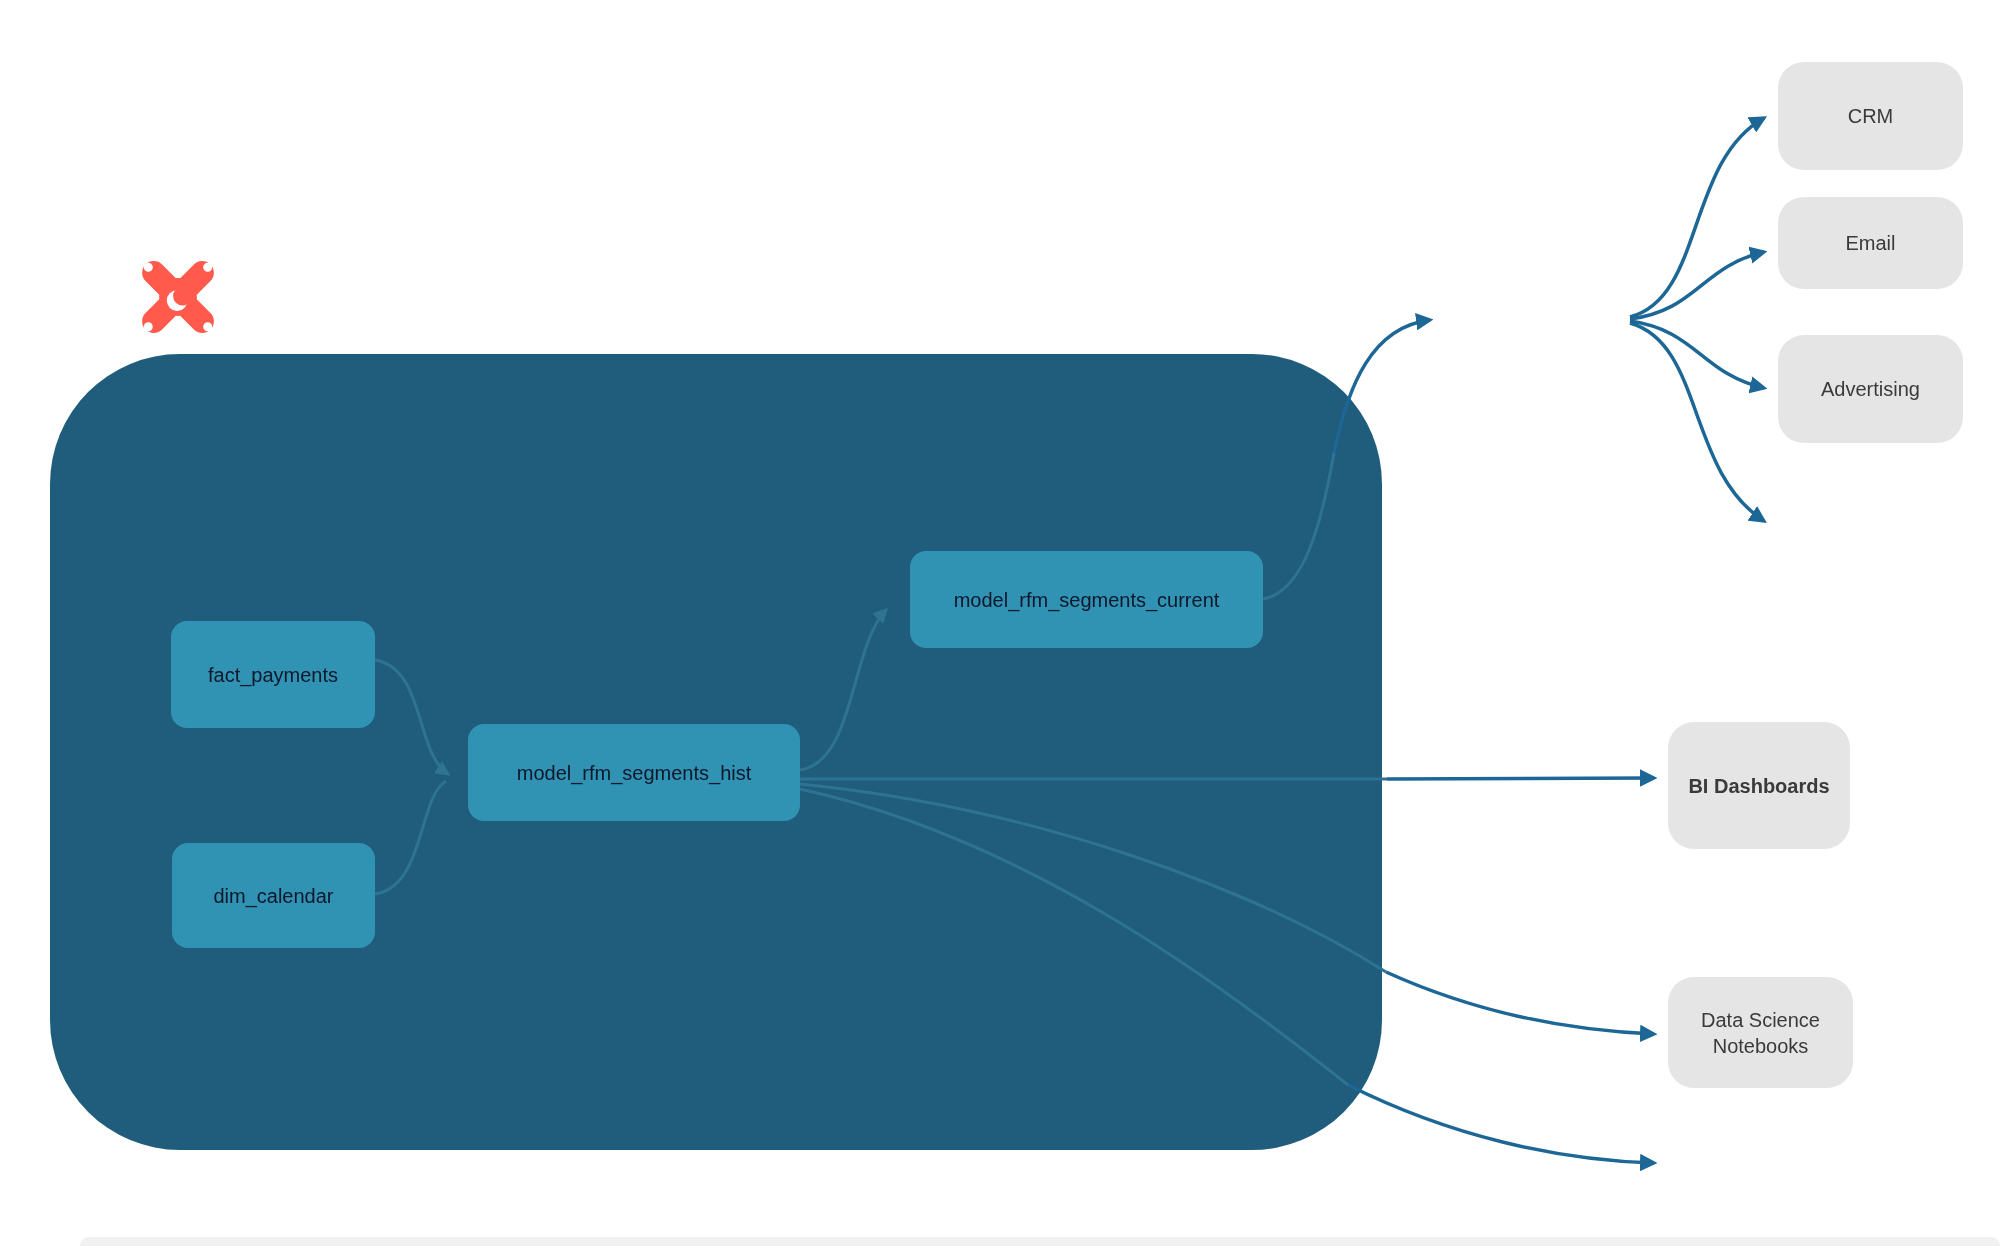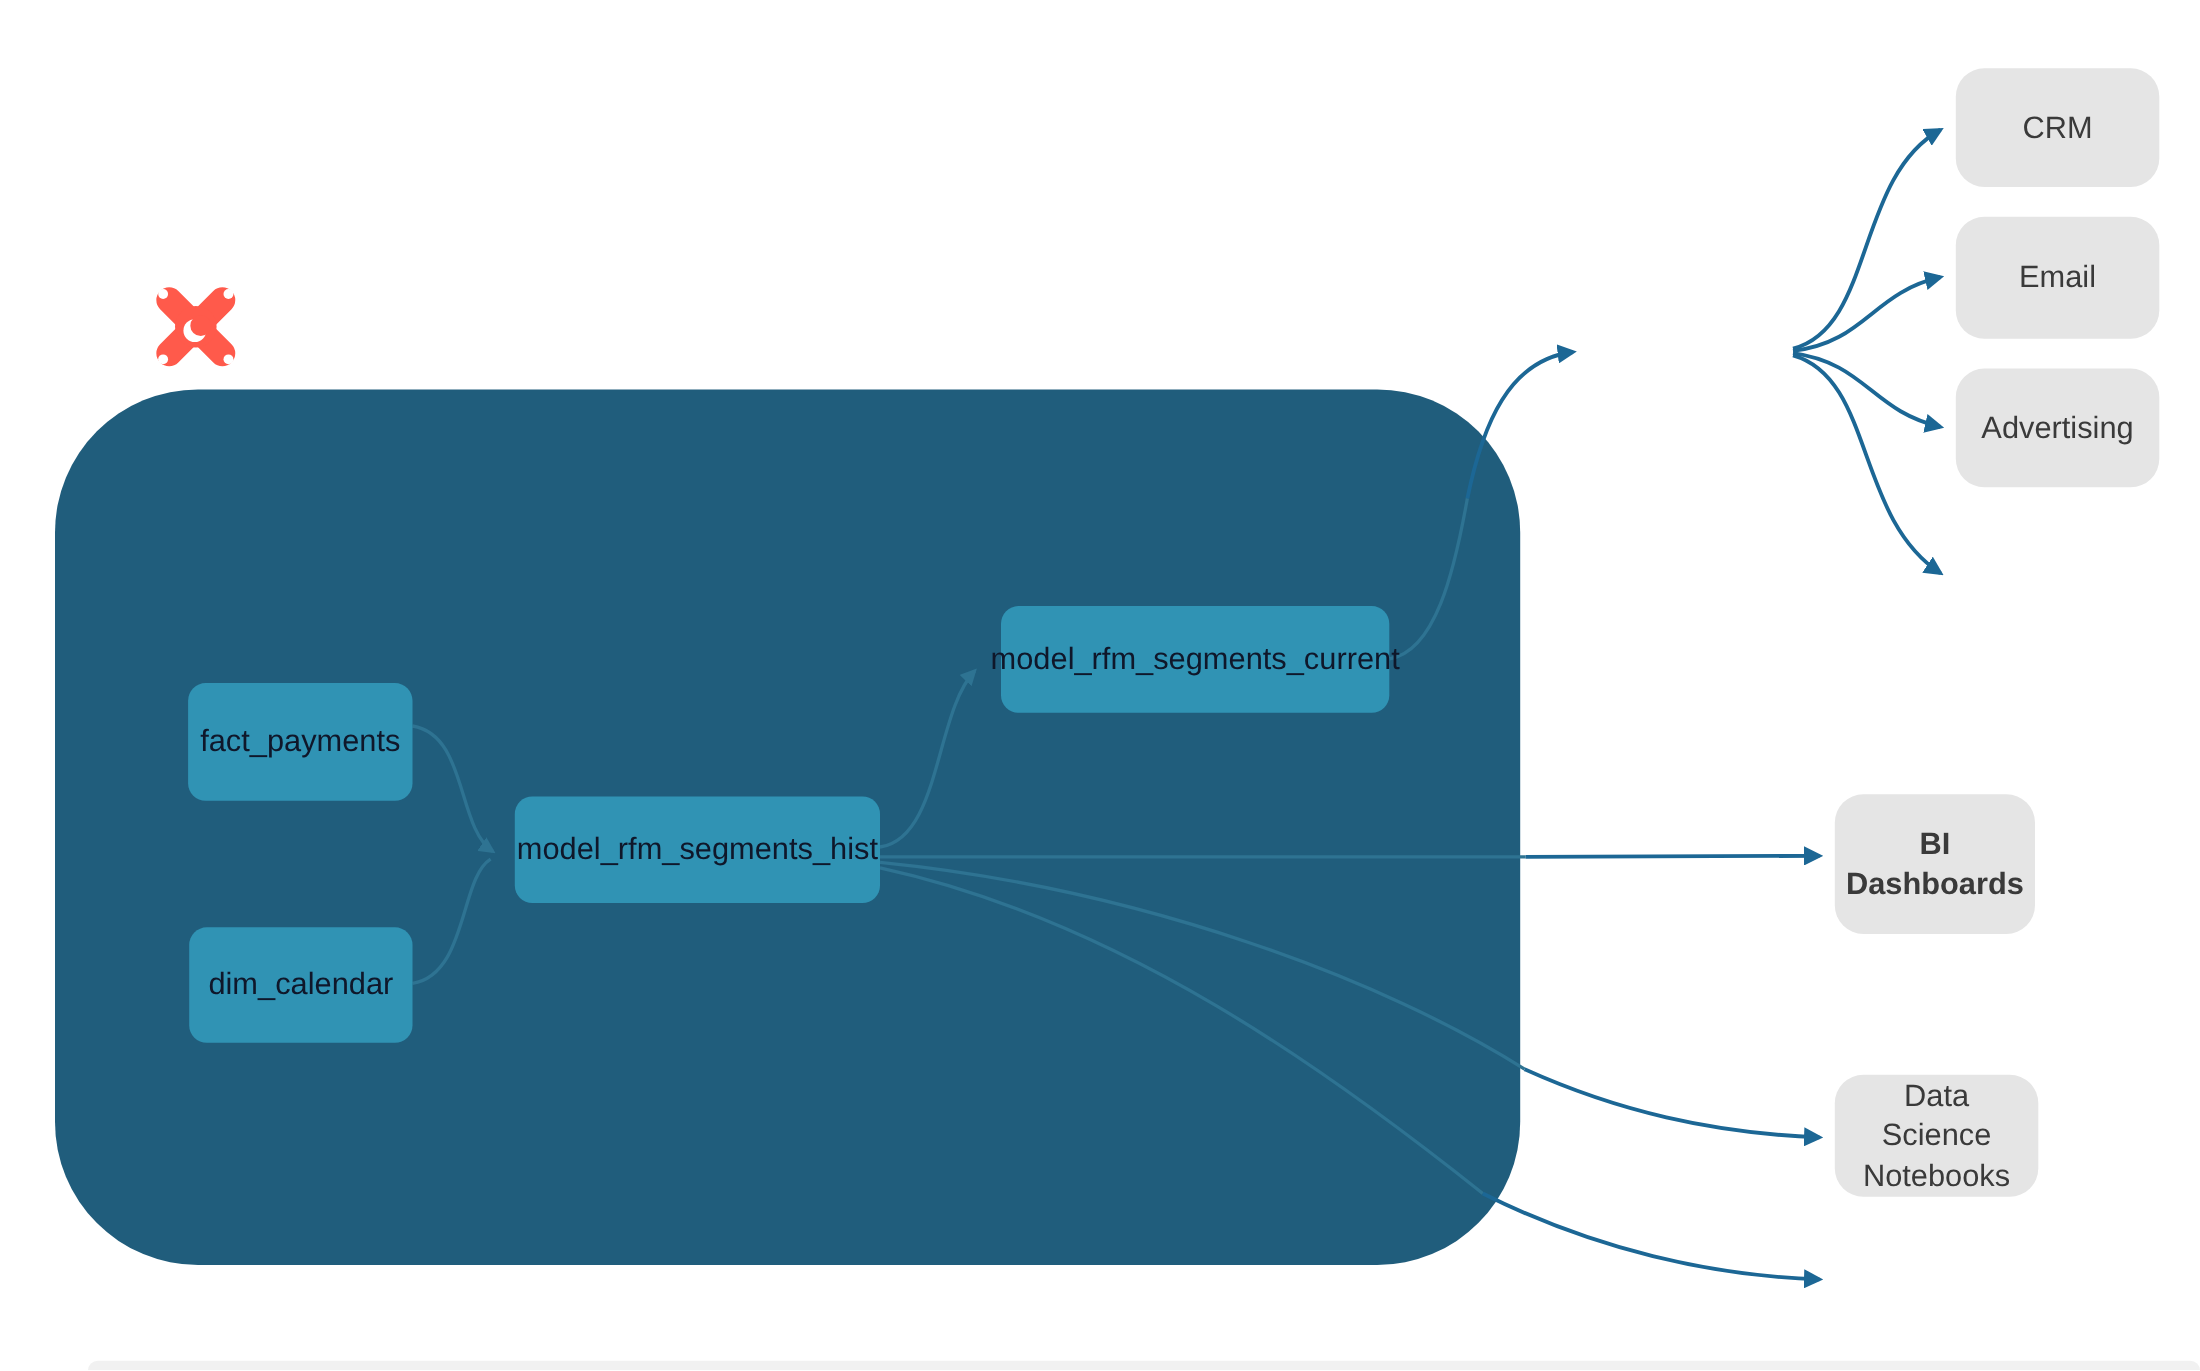--- a/index.html
+++ b/index.html
@@ -45,21 +45,21 @@
     border-radius: 130px;
   }
   
   .node {
     position: absolute;
     display: flex;
     align-items: center;
     justify-content: center;
     text-align: center;
     box-sizing: border-box;
-    font-size: 28px;
+    font-size: 20px;
     line-height: 1.3;
   }
   .node-model {
     background: #3093B4;
     color: #0f172a;
     border-radius: 16px;
   }
   .node-etl {
     background: #2EA287;
     color: #F2FAF7;
@@ -147,21 +147,21 @@
 
   <div class="node node-model" style="left:172px; top:843px; width:203px; height:105px;">dim_calendar</div>
 
   <div class="node node-model" style="left:468px; top:724px; width:332px; height:97px;">model_rfm_segments_hist</div>
 
   <div class="node node-model" style="left:910px; top:551px; width:353px; height:97px;">model_rfm_segments_current</div>
 
 
   <div class="node node-dest" style="left:1778px; top:62px; width:185px; height:108px;">CRM</div>
 
-  <div class="node node-dest" style="left:1778px; top:197px; width:185px; height:111px;">Email</div>
+  <div class="node node-dest" style="left:1778px; top:197px; width:185px; height:92px;">Email</div>
 
   <div class="node node-dest" style="left:1778px; top:335px; width:185px; height:108px;">Advertising</div>
 
 
   <div class="node node-dest" style="left:1668px; top:722px; width:182px; height:127px;font-weight:bold;">BI Dashboards</div>
 
   <div class="node node-dest" style="left:1668px; top:977px; width:185px; height:111px;">Data Science Notebooks</div>
 
 
   <div class="bottom-strip"></div>

